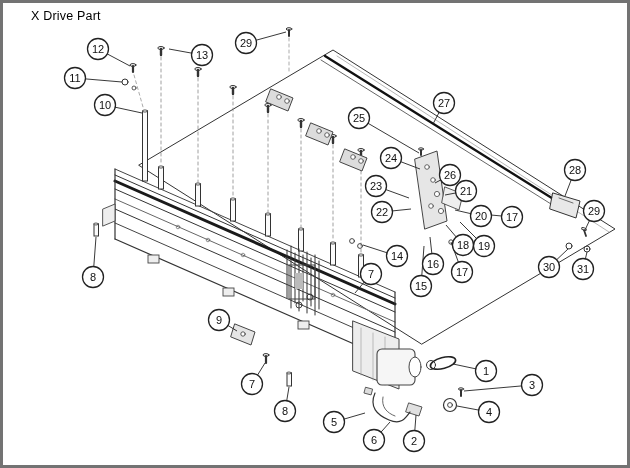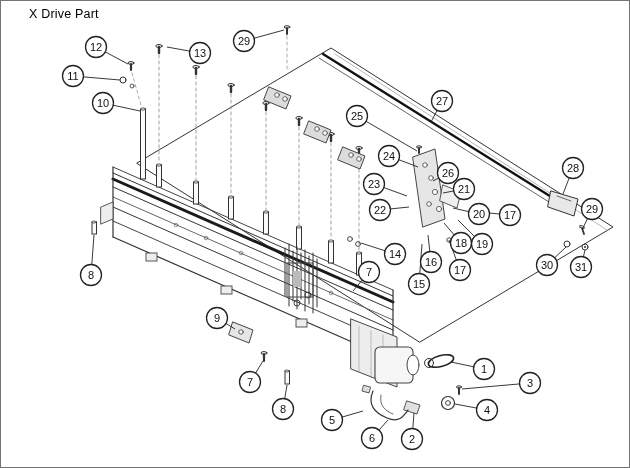--- a/index.html
+++ b/index.html
@@ -1,18 +1,18 @@
 <!DOCTYPE html>
 <html><head>
 <meta charset="utf-8">
 <style>
   html,body{margin:0;padding:0;background:#fff;}
   .page{
     position:relative;width:630px;height:468px;background:#ffffff;
-    border:1px solid #737373;box-sizing:border-box;overflow:hidden;
+    border:3px solid #737373;box-sizing:border-box;overflow:hidden;
     font-family:"Liberation Sans",sans-serif;
   }
   .title{
     position:absolute;left:28px;top:6px;font-size:12.5px;color:#000;
     letter-spacing:0.2px;
   }
   svg.diagram{position:absolute;left:0;top:0;}
   .leader{stroke:#222;stroke-width:0.9;}
   .balloon{fill:#fff;stroke:#222;stroke-width:1.3;}
   .balloon-num{

